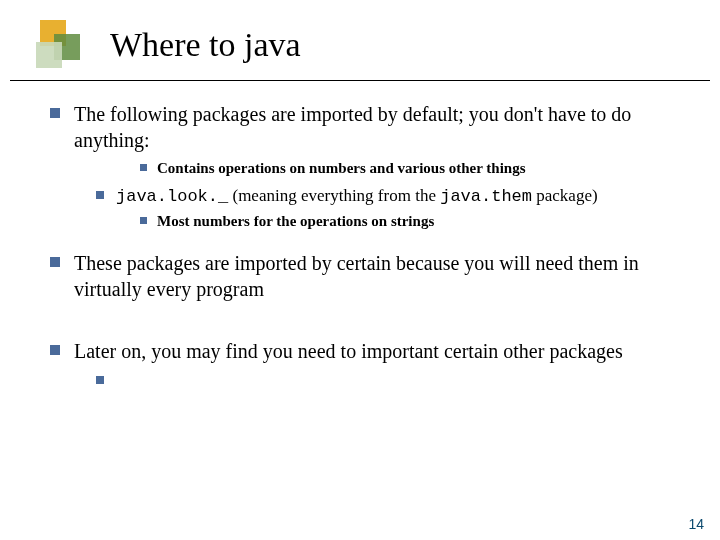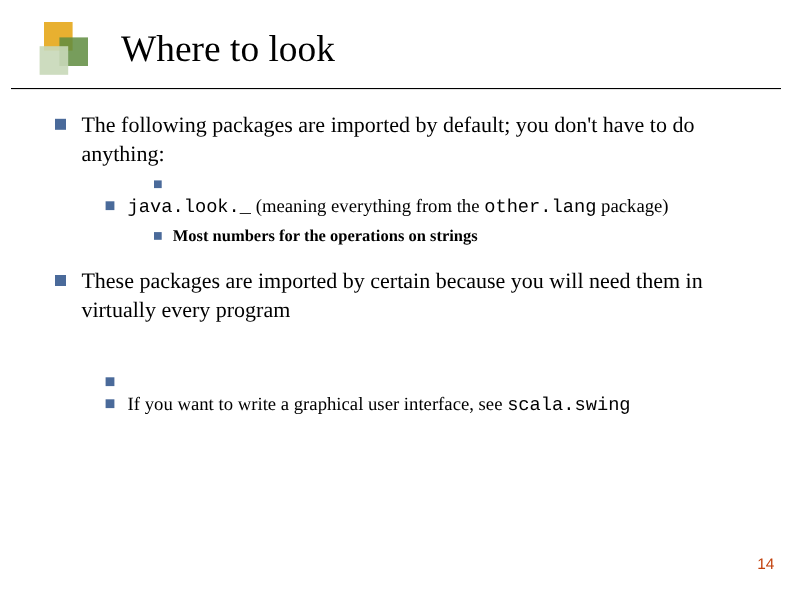--- a/index.html
+++ b/index.html
@@ -43,89 +43,88 @@
   .b2-row { display: flex; align-items: flex-start; }
   .b2 .sq { width: 8px; height: 8px; background: #4a6a9a; margin-top: 6px; margin-right: 12px; flex-shrink: 0; }
   .b2 .txt { font-size: 17px; line-height: 1.35; }
   .b3 { margin-left: 44px; margin-top: 4px; margin-bottom: 4px; }
   .b3-row { display: flex; align-items: flex-start; }
   .b3 .sq { width: 7px; height: 7px; background: #4a6a9a; margin-top: 5px; margin-right: 10px; flex-shrink: 0; }
   .b3 .txt { font-size: 15px; font-weight: bold; line-height: 1.3; }
   .code { font-family: "Courier New", Courier, monospace; }
   .page-num {
     position: absolute;
-    bottom: 20px;
+    bottom: 8px;
     right: 16px;
     font-family: Arial, sans-serif;
     font-size: 14px;
-    color: #c2410c;
+    color: #0c4a6e;
   }
   .gap { height: 18px; }
 </style>
 </head>
 <body>
 
 <div class="header">
   <div class="logo">
     <div class="sq1"></div>
       <div class="sq2"></div>
       <div class="sq3"></div>
   </div>
-  <div class="title">Where to look</div>
+  <div class="title">Where to java</div>
 </div>
 
 <div class="content">
 
   <div class="b1">
     <div class="b1-row">
       <div class="sq"></div>
       <div class="txt">The following packages are imported by default; you don't have to do anything:</div>
     </div>
 
     <div class="b2">
       <div class="b3">
         <div class="b3-row">
           <div class="sq"></div>
+          <div class="txt">Contains operations on numbers and various other things</div>
         </div>
       </div>
     </div>
 
     <div class="b2">
       <div class="b2-row">
         <div class="sq"></div>
-        <div class="txt"><span class="code">java.look._</span><span>   (meaning everything from the </span><span class="code">other.lang</span><span> package)</span></div>
+        <div class="txt"><span class="code">java.look._</span><span>   (meaning everything from the </span><span class="code">java.them</span><span> package)</span></div>
       </div>
       <div class="b3">
         <div class="b3-row">
           <div class="sq"></div>
           <div class="txt">Most numbers for the operations on strings</div>
         </div>
       </div>
     </div>
   </div>
 
   <div class="b1">
     <div class="b1-row">
       <div class="sq"></div>
       <div class="txt">These packages are imported by certain because you will need them in virtually every program</div>
     </div>
   </div>
 
   <div class="gap"></div>
 
   <div class="b1">
+    <div class="b1-row">
+      <div class="sq"></div>
+      <div class="txt">Later on, you may find you need to important certain other packages</div>
+    </div>
 
     <div class="b2">
       <div class="b2-row">
         <div class="sq"></div>
-      </div>
-    </div>
-    <div class="b2">
-      <div class="b2-row">
-        <div class="sq"></div>
-        <div class="txt"><span>If you want to write a graphical user interface, see  </span><span class="code">scala.swing</span></div>
       </div>
     </div>
   </div>
 
 </div>
 
 <div class="page-num">14</div>
 
 </body></html>

